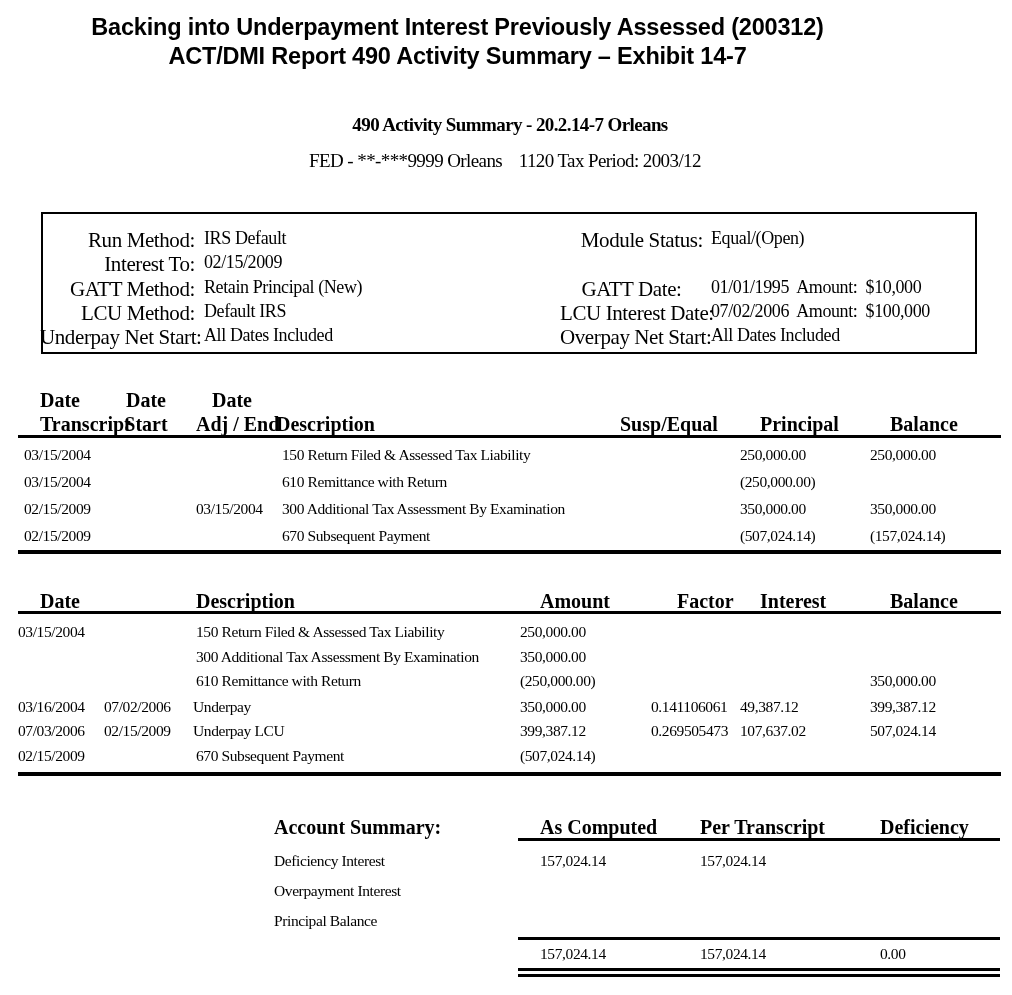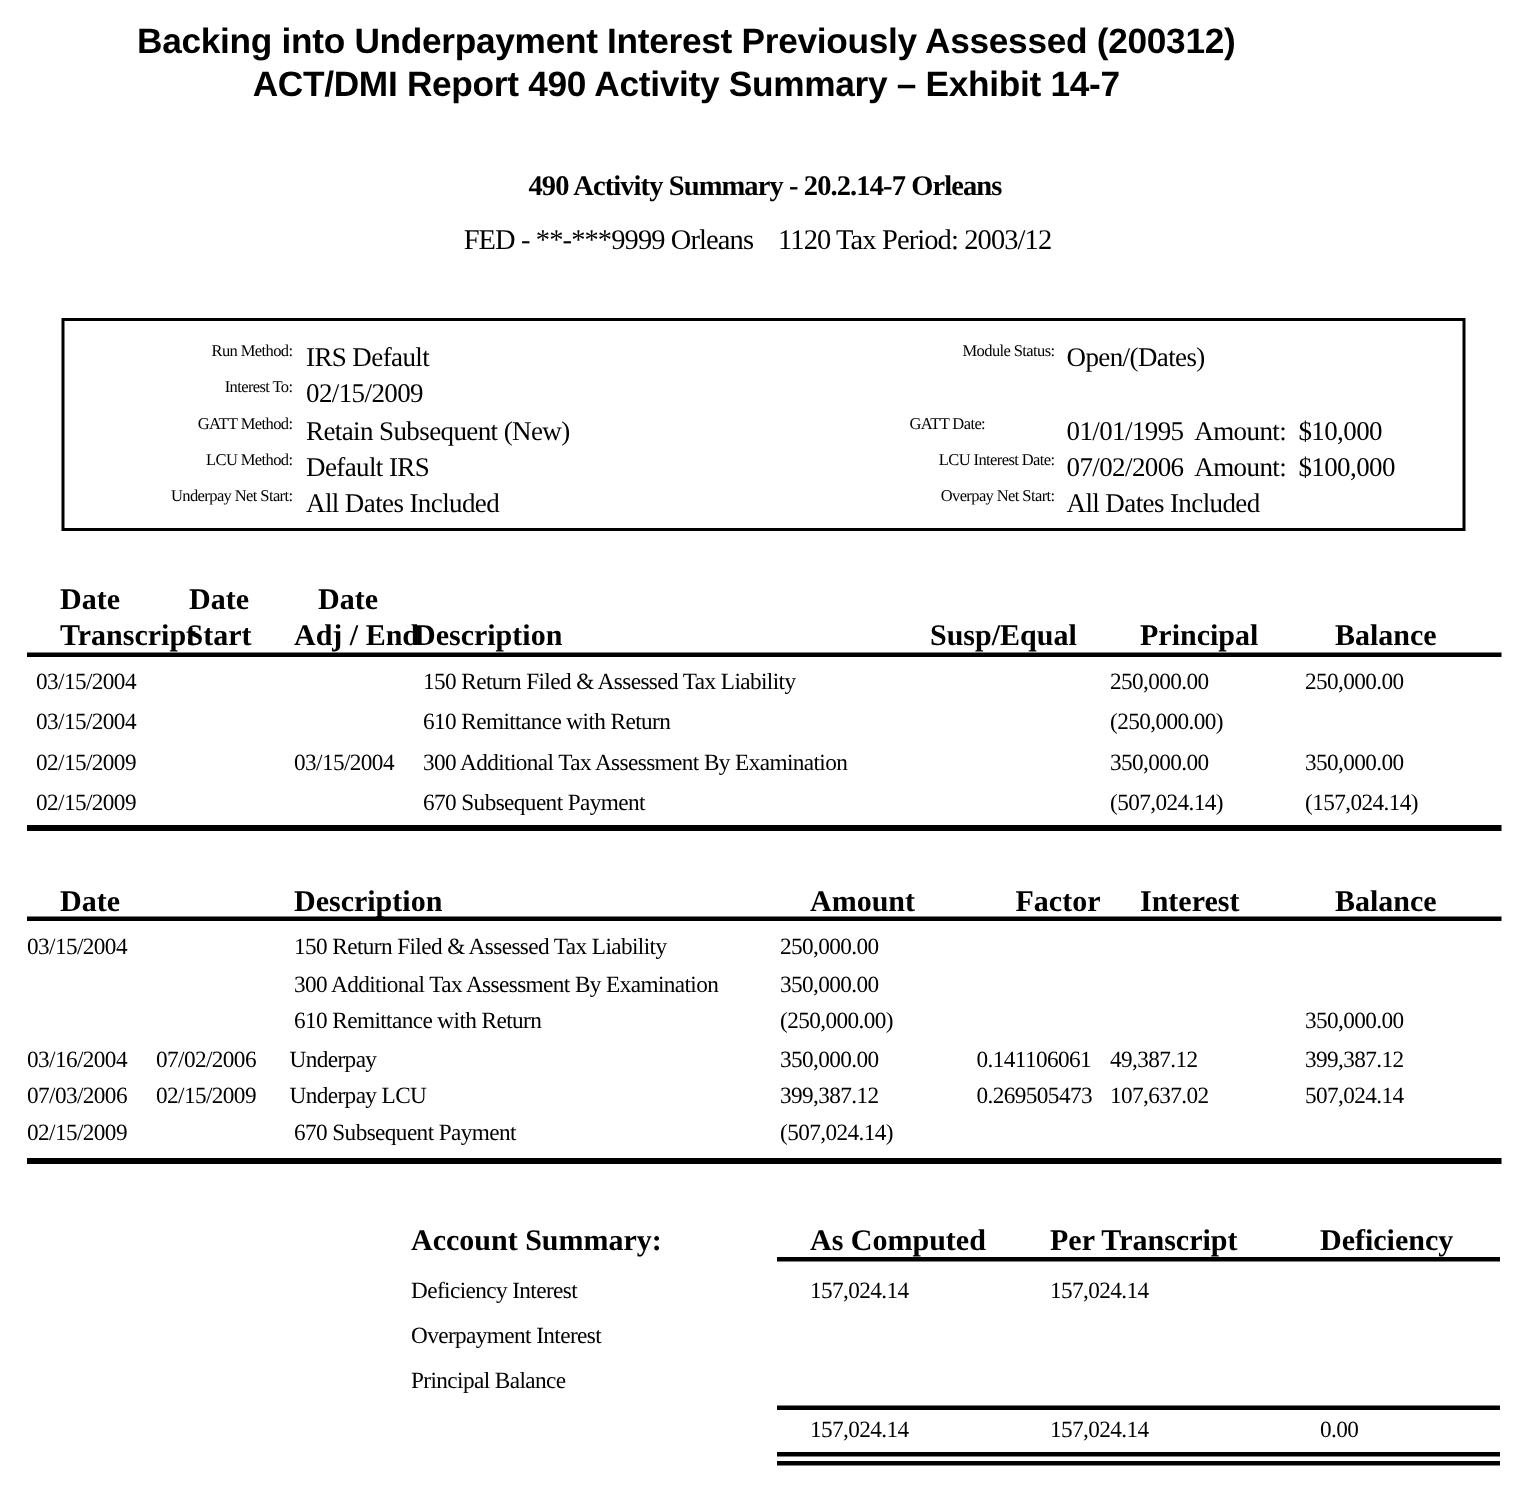--- a/index.html
+++ b/index.html
@@ -10,47 +10,47 @@
   .hdr { font-family: "Liberation Serif", serif; font-weight: bold; font-size: 20px; }
   .cell { font-family: "Liberation Serif", serif; font-size: 15.5px; letter-spacing: -0.4px; }
   .r { text-align: left; }
   .c { text-align: center; }
   .rule { position: absolute; background: #000; }
   #title1 { left: 0; width: 915px; top: 14px; font-size: 23.5px; text-align: center; letter-spacing: -0.2px; }
   #title2 { left: 0; width: 915px; top: 43px; font-size: 23.5px; text-align: center; letter-spacing: -0.2px; }
   #sub1 { left: 300px; width: 420px; top: 114px; font-size: 19px; font-weight: bold; text-align: center; letter-spacing: -0.6px; }
   #sub2 { left: 250px; width: 510px; top: 150px; font-size: 19px; text-align: center; letter-spacing: -0.6px; }
   #settings-box { position: absolute; left: 41px; top: 212px; width: 936px; height: 142px; border: 2px solid #000; box-sizing: border-box; }
-  .slbl { font-family: "Liberation Serif", serif; font-size: 11px; text-align: right; letter-spacing: -0.4px; }
+  .slbl { font-family: "Liberation Serif", serif; font-size: 21px; text-align: right; letter-spacing: -0.4px; }
   .sval { font-family: "Liberation Serif", serif; font-size: 18px; letter-spacing: -0.4px; }
 </style>
 </head>
 <body>
 
 <div id="title1" class="abs sans">Backing into Underpayment Interest Previously Assessed (200312)</div>
 <div id="title2" class="abs sans">ACT/DMI Report 490 Activity Summary – Exhibit 14-7</div>
 <div id="sub1" class="abs serif">490 Activity Summary - 20.2.14-7 Orleans</div>
 <div id="sub2" class="abs serif" style="white-space:pre;">FED - **-***9999 Orleans    1120 Tax Period: 2003/12</div>
 
 <div id="settings-box"></div>
 <div>
   <div class="abs slbl" style="left:40px;width:155px;top:228px;">Run Method:</div>
   <div class="abs sval" style="left:204px;top:228px;">IRS Default</div>
   <div class="abs slbl" style="left:40px;width:155px;top:252px;">Interest To:</div>
   <div class="abs sval" style="left:204px;top:252px;">02/15/2009</div>
   <div class="abs slbl" style="left:40px;width:155px;top:277px;">GATT Method:</div>
-  <div class="abs sval" style="left:204px;top:277px;">Retain Subsequent (New)</div>
+  <div class="abs sval" style="left:204px;top:277px;">Retain Principal (New)</div>
   <div class="abs slbl" style="left:40px;width:155px;top:301px;">LCU Method:</div>
   <div class="abs sval" style="left:204px;top:301px;">Default IRS</div>
   <div class="abs slbl" style="left:40px;width:155px;top:325px;">Underpay Net Start:</div>
   <div class="abs sval" style="left:204px;top:325px;">All Dates Included</div>
 </div>
 <div>
   <div class="abs slbl" style="left:560px;width:143px;top:228px;">Module Status:</div>
-  <div class="abs sval" style="left:711px;top:228px;">Open/(Dates)</div>
+  <div class="abs sval" style="left:711px;top:228px;">Equal/(Open)</div>
   <div class="abs slbl" style="left:560px;width:143px;top:277px;text-align:center;">GATT Date:</div>
   <div class="abs sval" style="left:711px;top:277px;white-space:pre;">01/01/1995  Amount:  $10,000</div>
   <div class="abs slbl" style="left:560px;width:143px;top:301px;">LCU Interest Date:</div>
   <div class="abs sval" style="left:711px;top:301px;white-space:pre;">07/02/2006  Amount:  $100,000</div>
   <div class="abs slbl" style="left:560px;width:143px;top:325px;">Overpay Net Start:</div>
   <div class="abs sval" style="left:711px;top:325px;">All Dates Included</div>
 </div>
 
 <div>
   <div>

